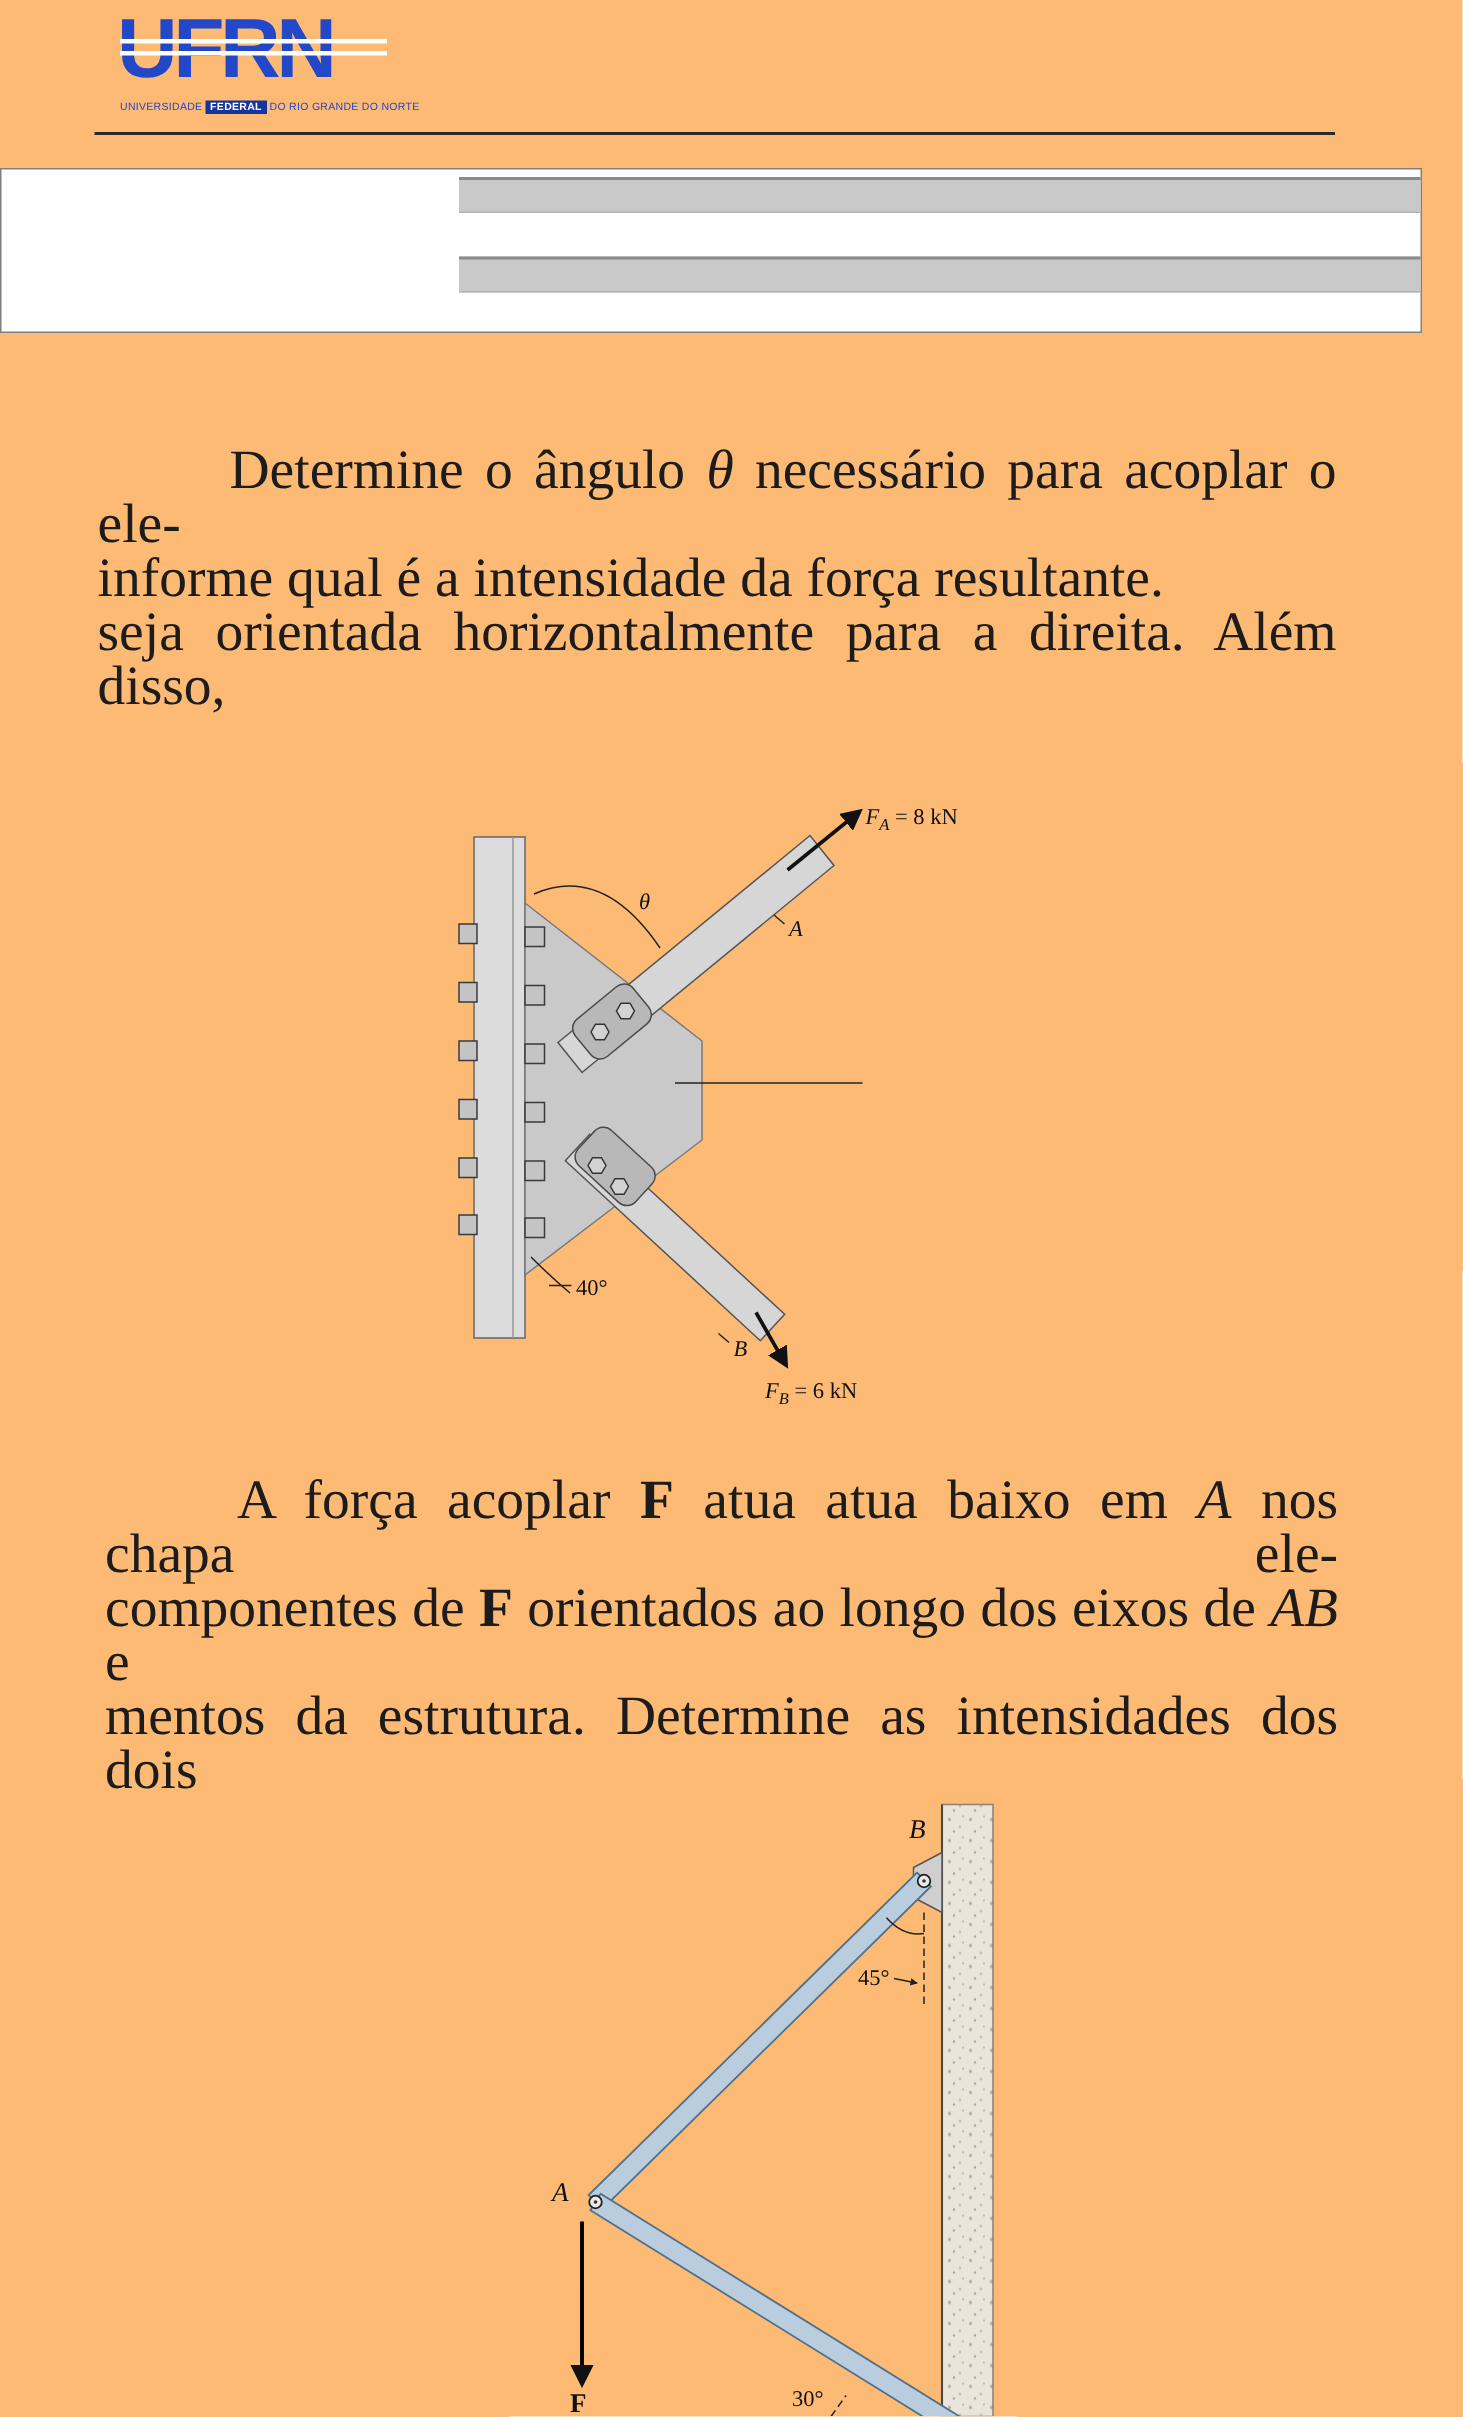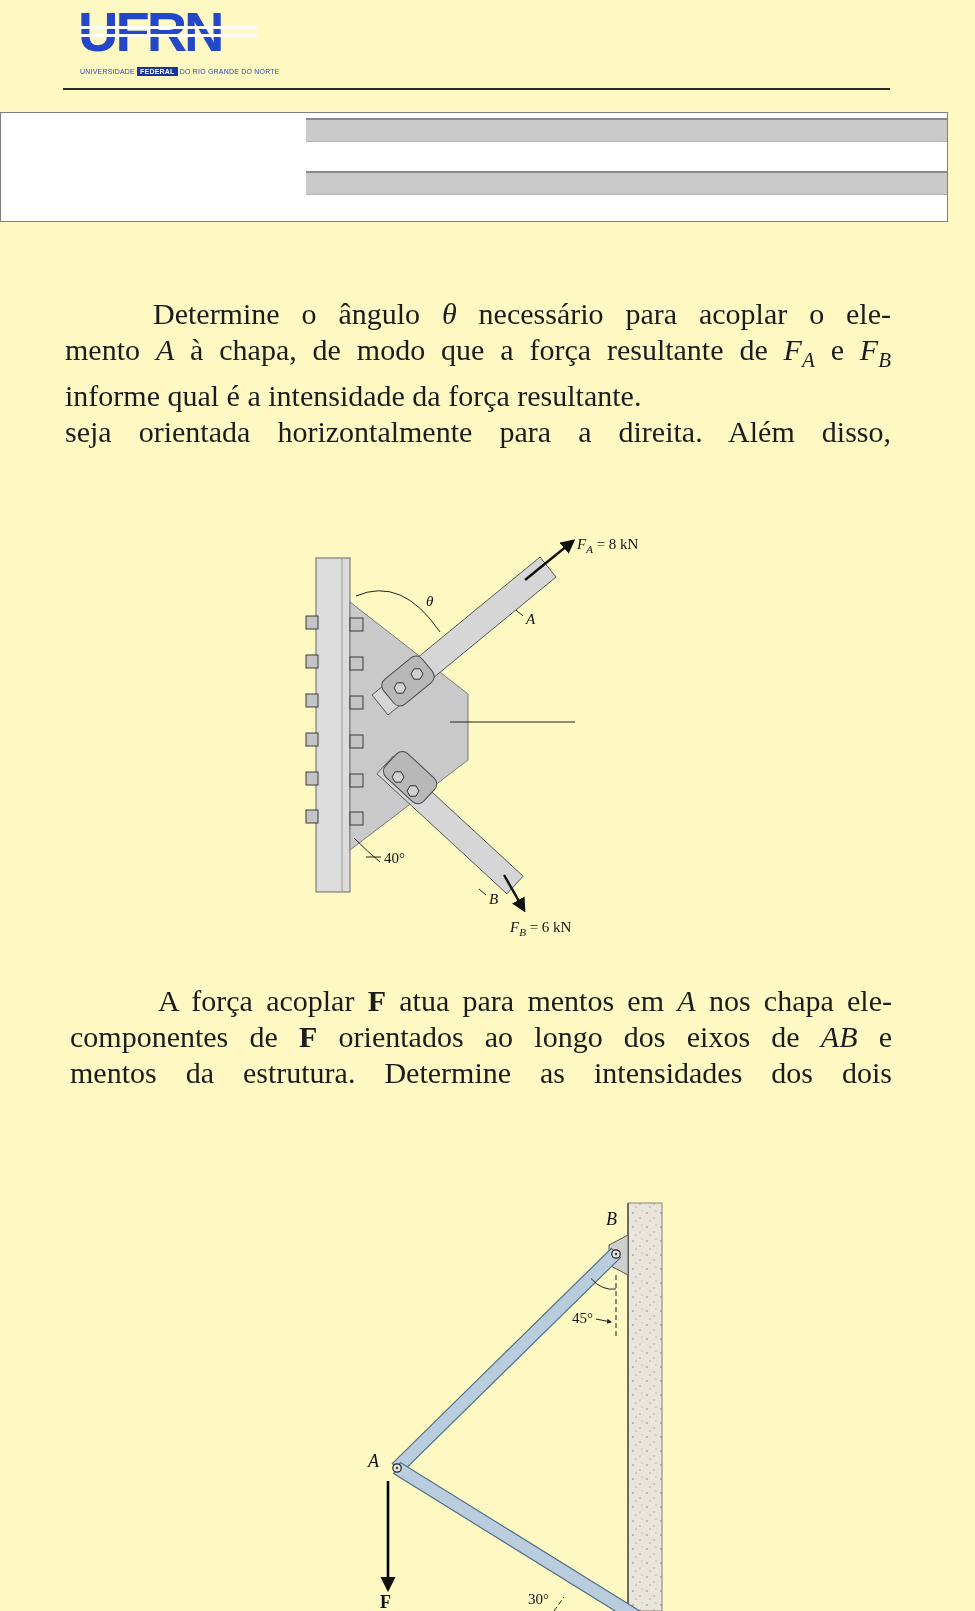--- a/index.html
+++ b/index.html
@@ -1,19 +1,19 @@
 <!DOCTYPE html>
 <html><head>
 <meta charset="utf-8">
 <style>
   * { margin:0; padding:0; box-sizing:border-box; }
   html,body { background:#ffffff; }
   .page {
     position:relative; width:975px; height:1611px;
-    background:#fef9c3; overflow:hidden;
+    background:#fdba74; overflow:hidden;
     font-family:"Liberation Serif","DejaVu Serif",serif;
     color:#1c1c1c;
   }
 
   
   .logo { position:absolute; left:62px; top:2px; width:230px; height:84px; }
   .logo-acronym {
     position:absolute; left:16px; top:0px;
     font-family:"Liberation Sans",sans-serif; font-weight:bold;
     font-size:56px; line-height:60px; letter-spacing:-3px;
@@ -36,21 +36,21 @@
     border:1px solid #7f7f7f; background:#ffffff;
   }
   .hdr-bar {
     position:absolute; left:305px; right:0px; height:24px;
     background:#c9c9c9; border-top:2px solid #8a8a8a; border-bottom:1px solid #b3b3b3;
   }
   .hdr-bar.b1 { top:5px; }
   .hdr-bar.b2 { top:58px; }
 
   
-  .problem { position:absolute; font-size:30px; line-height:36px; }
+  .problem { position:absolute; font-size:37px; line-height:36px; }
   .p1 { left:65px; top:296px; width:826px; }
   .p2 { left:70px; top:983px; width:822px; }
   .tline { text-align:justify; text-align-last:justify; white-space:normal; }
   .tline.tlast { text-align-last:left; }
   .tline.tfirst { text-indent:88px; }
   .it { font-style:italic; }
   .bd { font-weight:bold; }
   .sb { vertical-align:sub; font-size:0.7em; }
 
   
@@ -90,21 +90,20 @@
 
   <div class="rule"></div>
 
   <div class="hdr-box">
     <div class="hdr-bar b1"></div>
     <div class="hdr-bar b2"></div>
   </div>
 
   <section class="problem p1">
       <div class="tline tfirst"><span>Determine o ângulo </span><span class="it">θ</span><span> necessário para acoplar o ele-</span></div>
-      <div class="tline"><span>mento </span><span class="it">A</span><span> à chapa, de modo que a força resultante de </span><span class="it">F</span><span class="it sb">A</span><span> e </span><span class="it">F</span><span class="it sb">B</span></div>
       <div class="tline tlast"><span>informe qual é a intensidade da força resultante.</span></div>
       <div class="tline"><span>seja orientada horizontalmente para a direita. Além disso,</span></div>
     </section>
 
   <svg class="fig1" viewBox="0 0 380 430">
     <defs>
       <marker id="arr1" viewBox="0 0 10 10" refX="8" refY="5" markerWidth="6" markerHeight="6" orient="auto">
         <path d="M0,0 L10,5 L0,10 z" fill="#111"></path>
       </marker>
       <marker id="arr2" viewBox="0 0 10 10" refX="8" refY="5" markerWidth="5" markerHeight="5" orient="auto">
@@ -162,21 +161,21 @@
     <text class="fig" x="297" y="29"><tspan class="itx">F</tspan><tspan class="itx subtx" dy="4">A</tspan><tspan dy="-4"> = 8 kN</tspan></text>
     <text class="fig" x="230" y="412"><tspan class="itx">F</tspan><tspan class="itx subtx" dy="4">B</tspan><tspan dy="-4"> = 6 kN</tspan></text>
 
     <line x1="236" y1="90" x2="243" y2="96" class="refln"></line>
     <text class="fig itx" font-size="17" x="246" y="104">A</text>
     <line x1="199" y1="369" x2="206" y2="375" class="refln"></line>
     <text class="fig itx" font-size="17" x="209" y="384">B</text>
   </svg>
 
   <section class="problem p2">
-      <div class="tline tfirst"><span>A força acoplar </span><span class="bd">F</span><span> atua para mentos em </span><span class="it">A</span><span> nos chapa ele-</span></div>
+      <div class="tline tfirst"><span>A força acoplar </span><span class="bd">F</span><span> atua atua baixo em </span><span class="it">A</span><span> nos chapa ele-</span></div>
       <div class="tline"><span>componentes de </span><span class="bd">F</span><span> orientados ao longo dos eixos de </span><span class="it">AB</span><span> e</span></div>
       <div class="tline"><span>mentos da estrutura. Determine as intensidades dos dois</span></div>
     </section>
 
   <svg class="fig2" viewBox="0 0 330 416">
     <defs>
       <pattern id="stucco" width="14" height="14" patternUnits="userSpaceOnUse">
         <rect width="14" height="14" fill="#e9e4dc"></rect>
         <circle cx="3" cy="4" r="1.1" fill="#b8ab9b"></circle>
         <circle cx="10" cy="9" r="0.9" fill="#c2b6a6"></circle>

